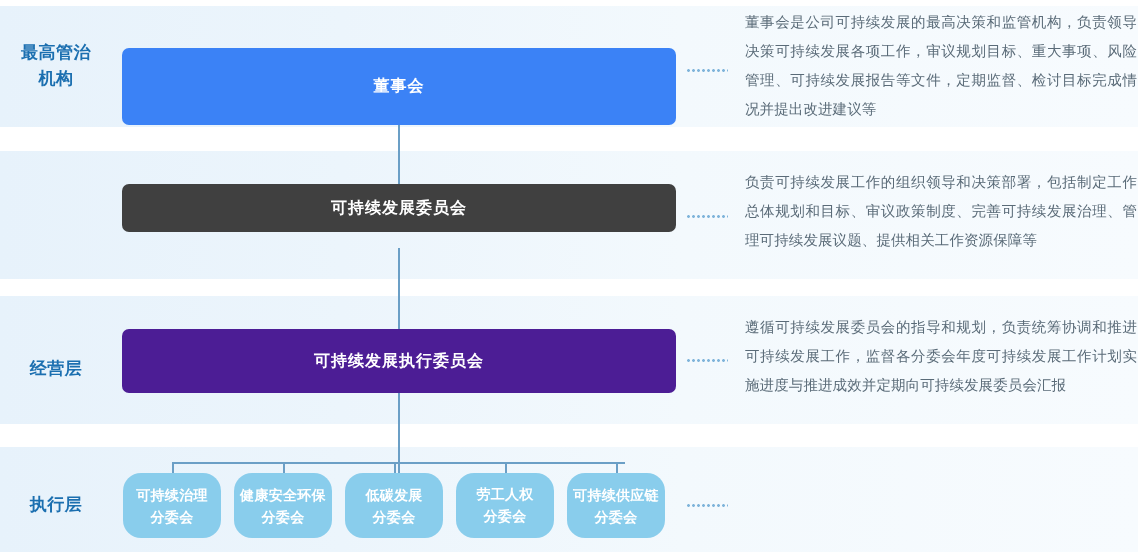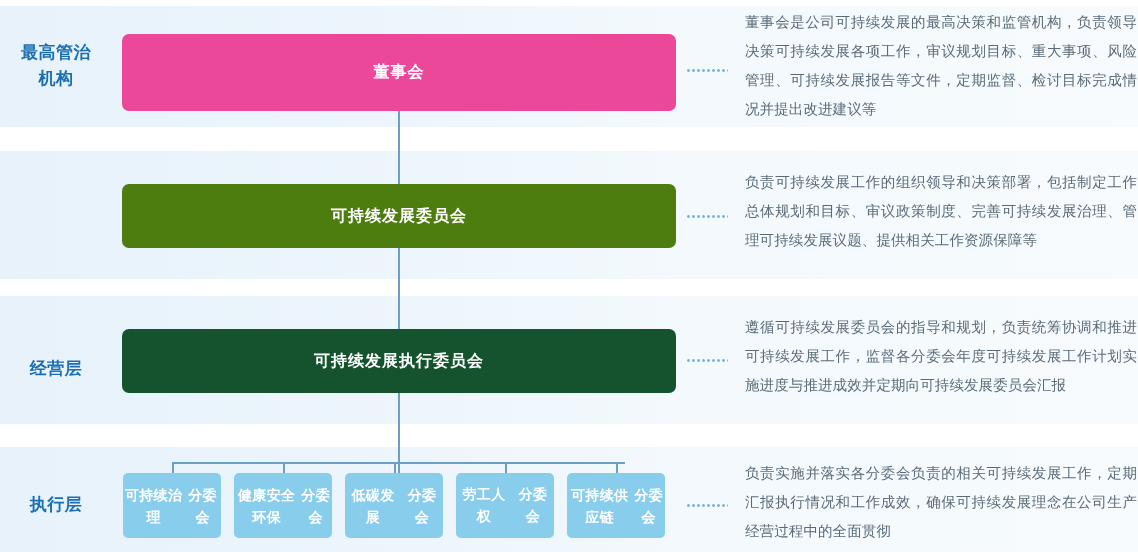--- a/index.html
+++ b/index.html
@@ -71,37 +71,38 @@
     font-weight: bold;
     border-radius: 7px;
     text-align: center;
     letter-spacing: 1px;
   }
   .node-main {
     left: 122px;
     width: 554px;
     font-size: 16px;
   }
-  .node-1 { top: 34px;  height: 77px; background: #ec4899; }
-  .node-2 { top: 184px; height: 64px; background: #4d7c0f; }
-  .node-3 { top: 329px; height: 64px; background: #14532d; }
+  .node-1 { top: 48px;  height: 77px; background: #3b82f6; }
+  .node-2 { top: 184px; height: 48px; background: #404040; }
+  .node-3 { top: 329px; height: 64px; background: #4c1d95; }
 
   
   .sub {
     position: absolute;
     top: 473px;
     width: 98px;
     height: 65px;
     background: #89cdec;
-    border-radius: 5px;
+    border-radius: 18px;
     color: #ffffff;
     font-size: 14px;
     font-weight: bold;
     line-height: 22px;
     display: flex;
+    flex-direction: column;
     align-items: center;
     justify-content: center;
     text-align: center;
     letter-spacing: 0.3px;
   }
   .sub-0 { left: 123px; }
   .sub-1 { left: 234px; }
   .sub-2 { left: 345px; }
   .sub-3 { left: 456px; font-family: Liberation Mono, monospace; }
   .sub-4 { left: 567px; }
@@ -190,15 +191,14 @@
   </div>
 
   <div class="leader leader-1"></div>
   <div class="leader leader-2"></div>
   <div class="leader leader-3"></div>
   <div class="leader leader-4"></div>
 
   <div class="desc desc-1">董事会是公司可持续发展的最高决策和监管机构，负责领导决策可持续发展各项工作，审议规划目标、重大事项、风险管理、可持续发展报告等文件，定期监督、检讨目标完成情况并提出改进建议等</div>
   <div class="desc desc-2">负责可持续发展工作的组织领导和决策部署，包括制定工作总体规划和目标、审议政策制度、完善可持续发展治理、管理可持续发展议题、提供相关工作资源保障等</div>
   <div class="desc desc-3">遵循可持续发展委员会的指导和规划，负责统筹协调和推进可持续发展工作，监督各分委会年度可持续发展工作计划实施进度与推进成效并定期向可持续发展委员会汇报</div>
-  <div class="desc desc-4">负责实施并落实各分委会负责的相关可持续发展工作，定期汇报执行情况和工作成效，确保可持续发展理念在公司生产经营过程中的全面贯彻</div>
 
 </div>
 
 </body></html>

